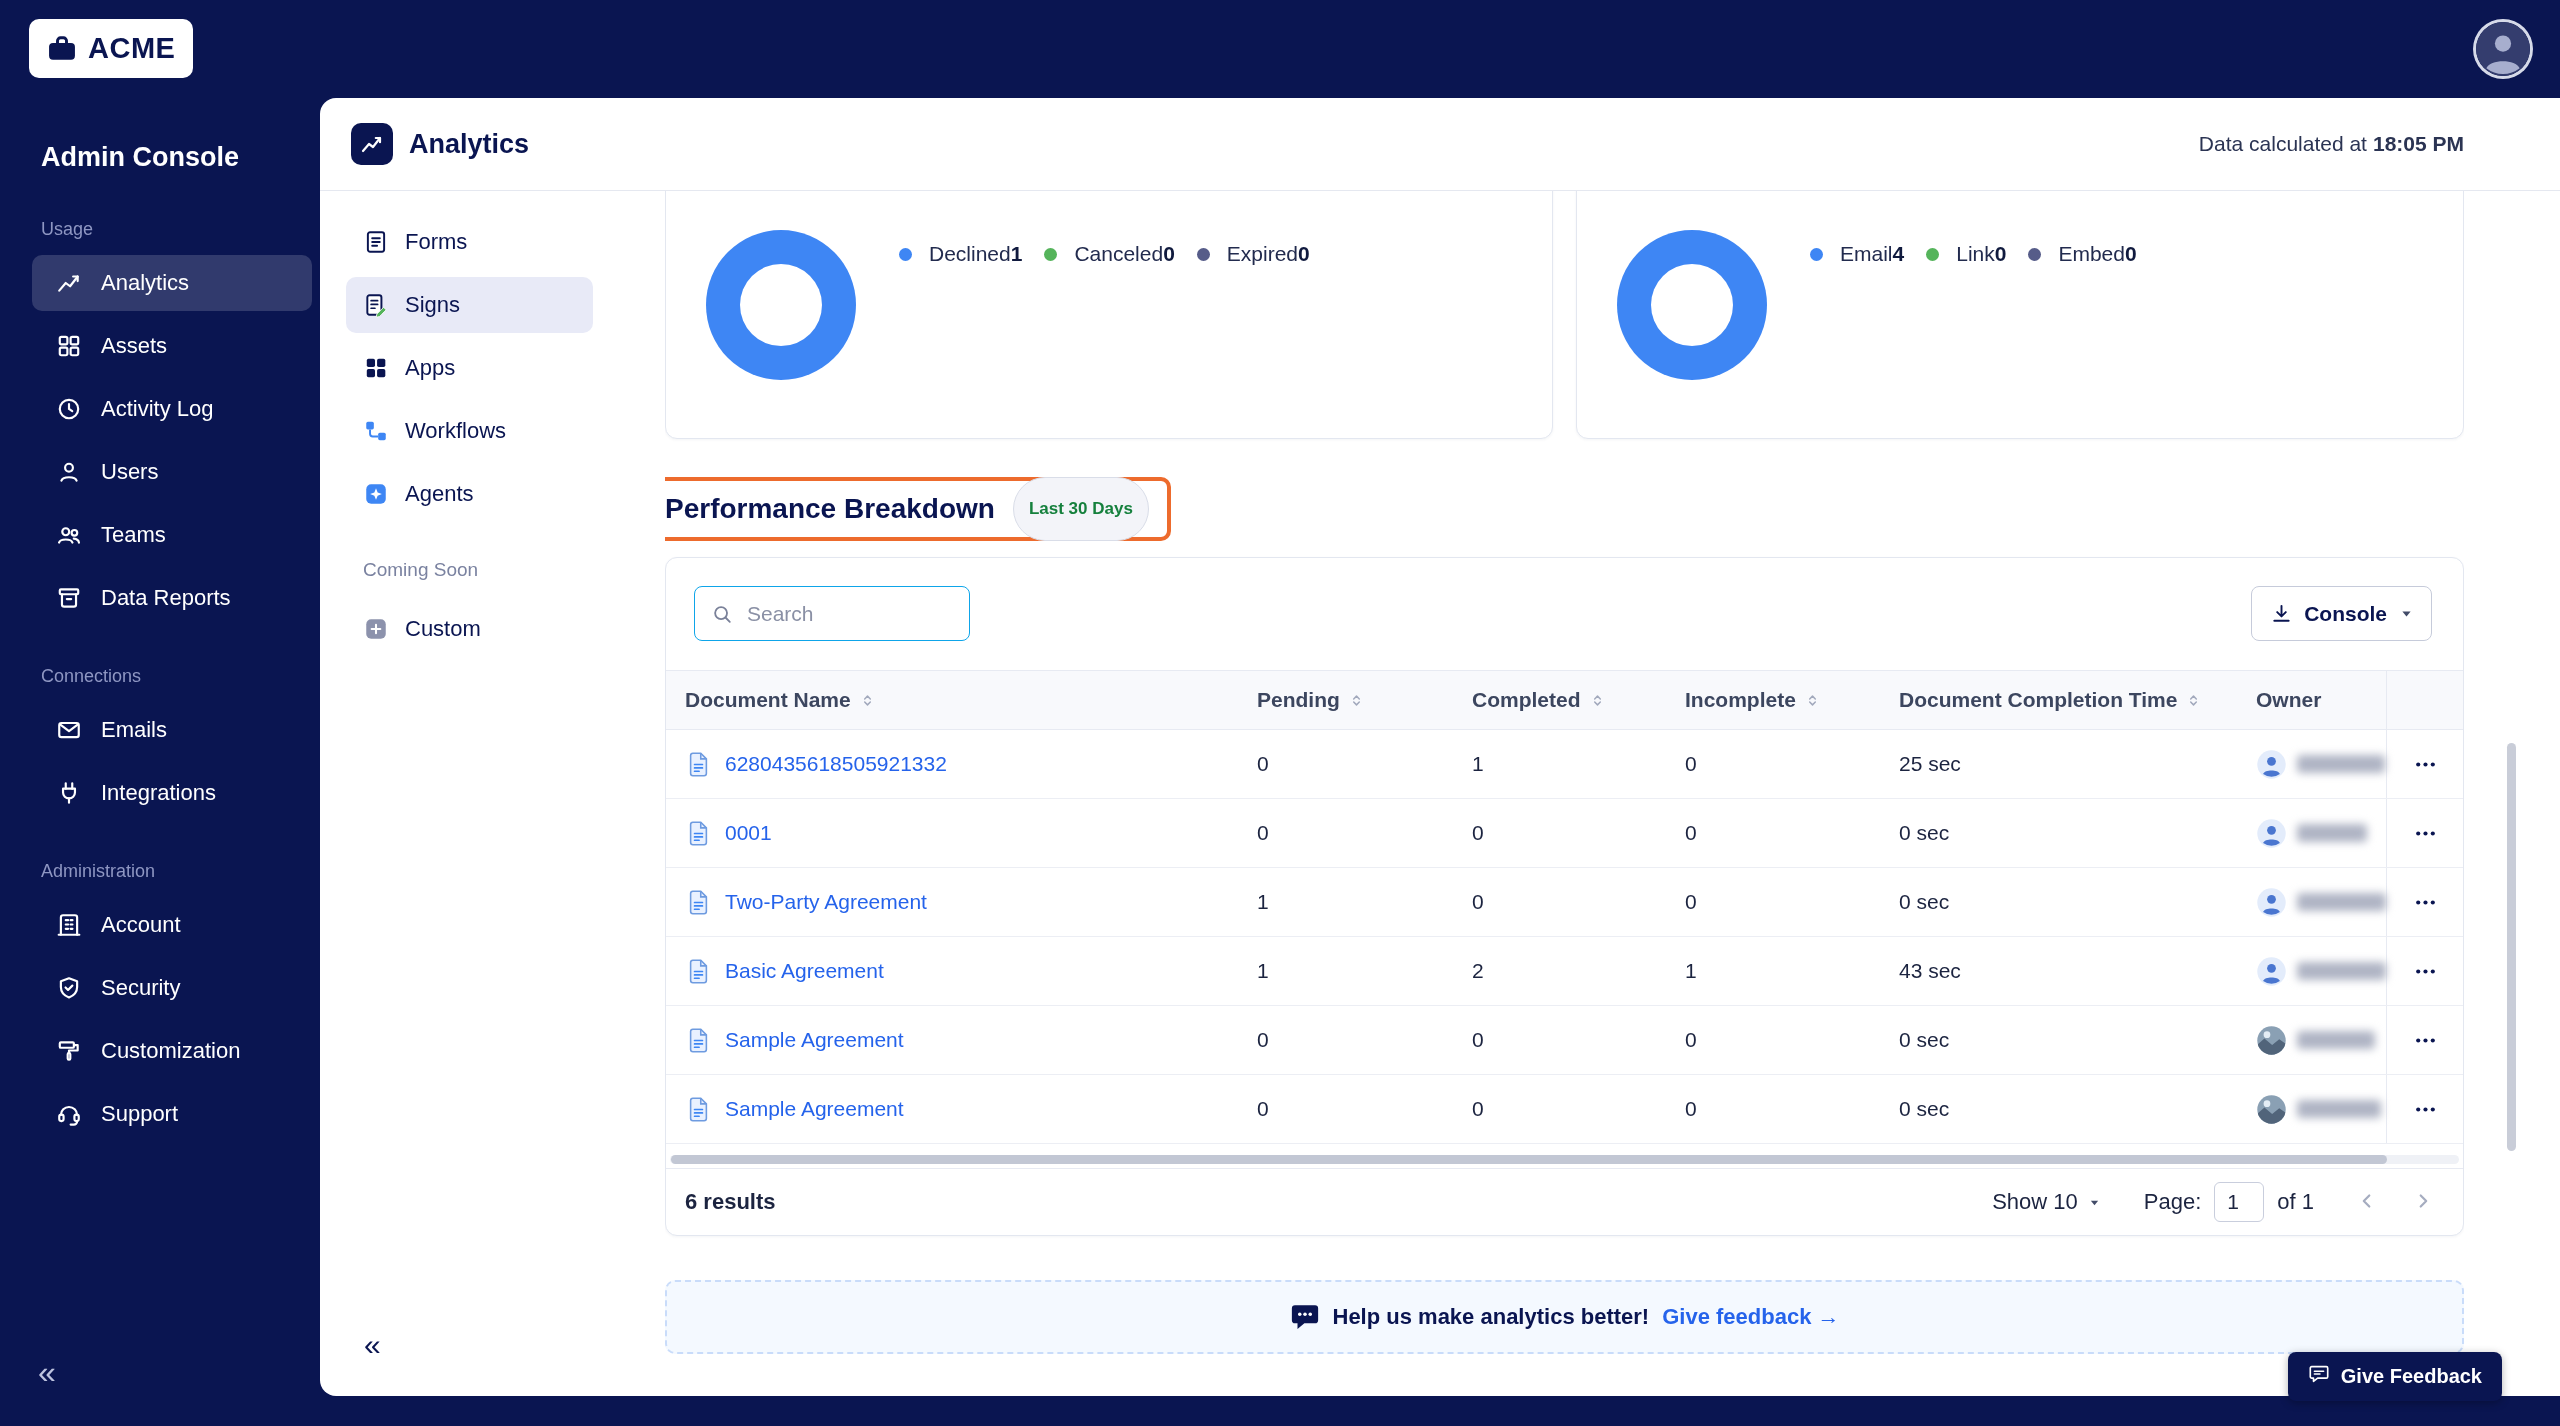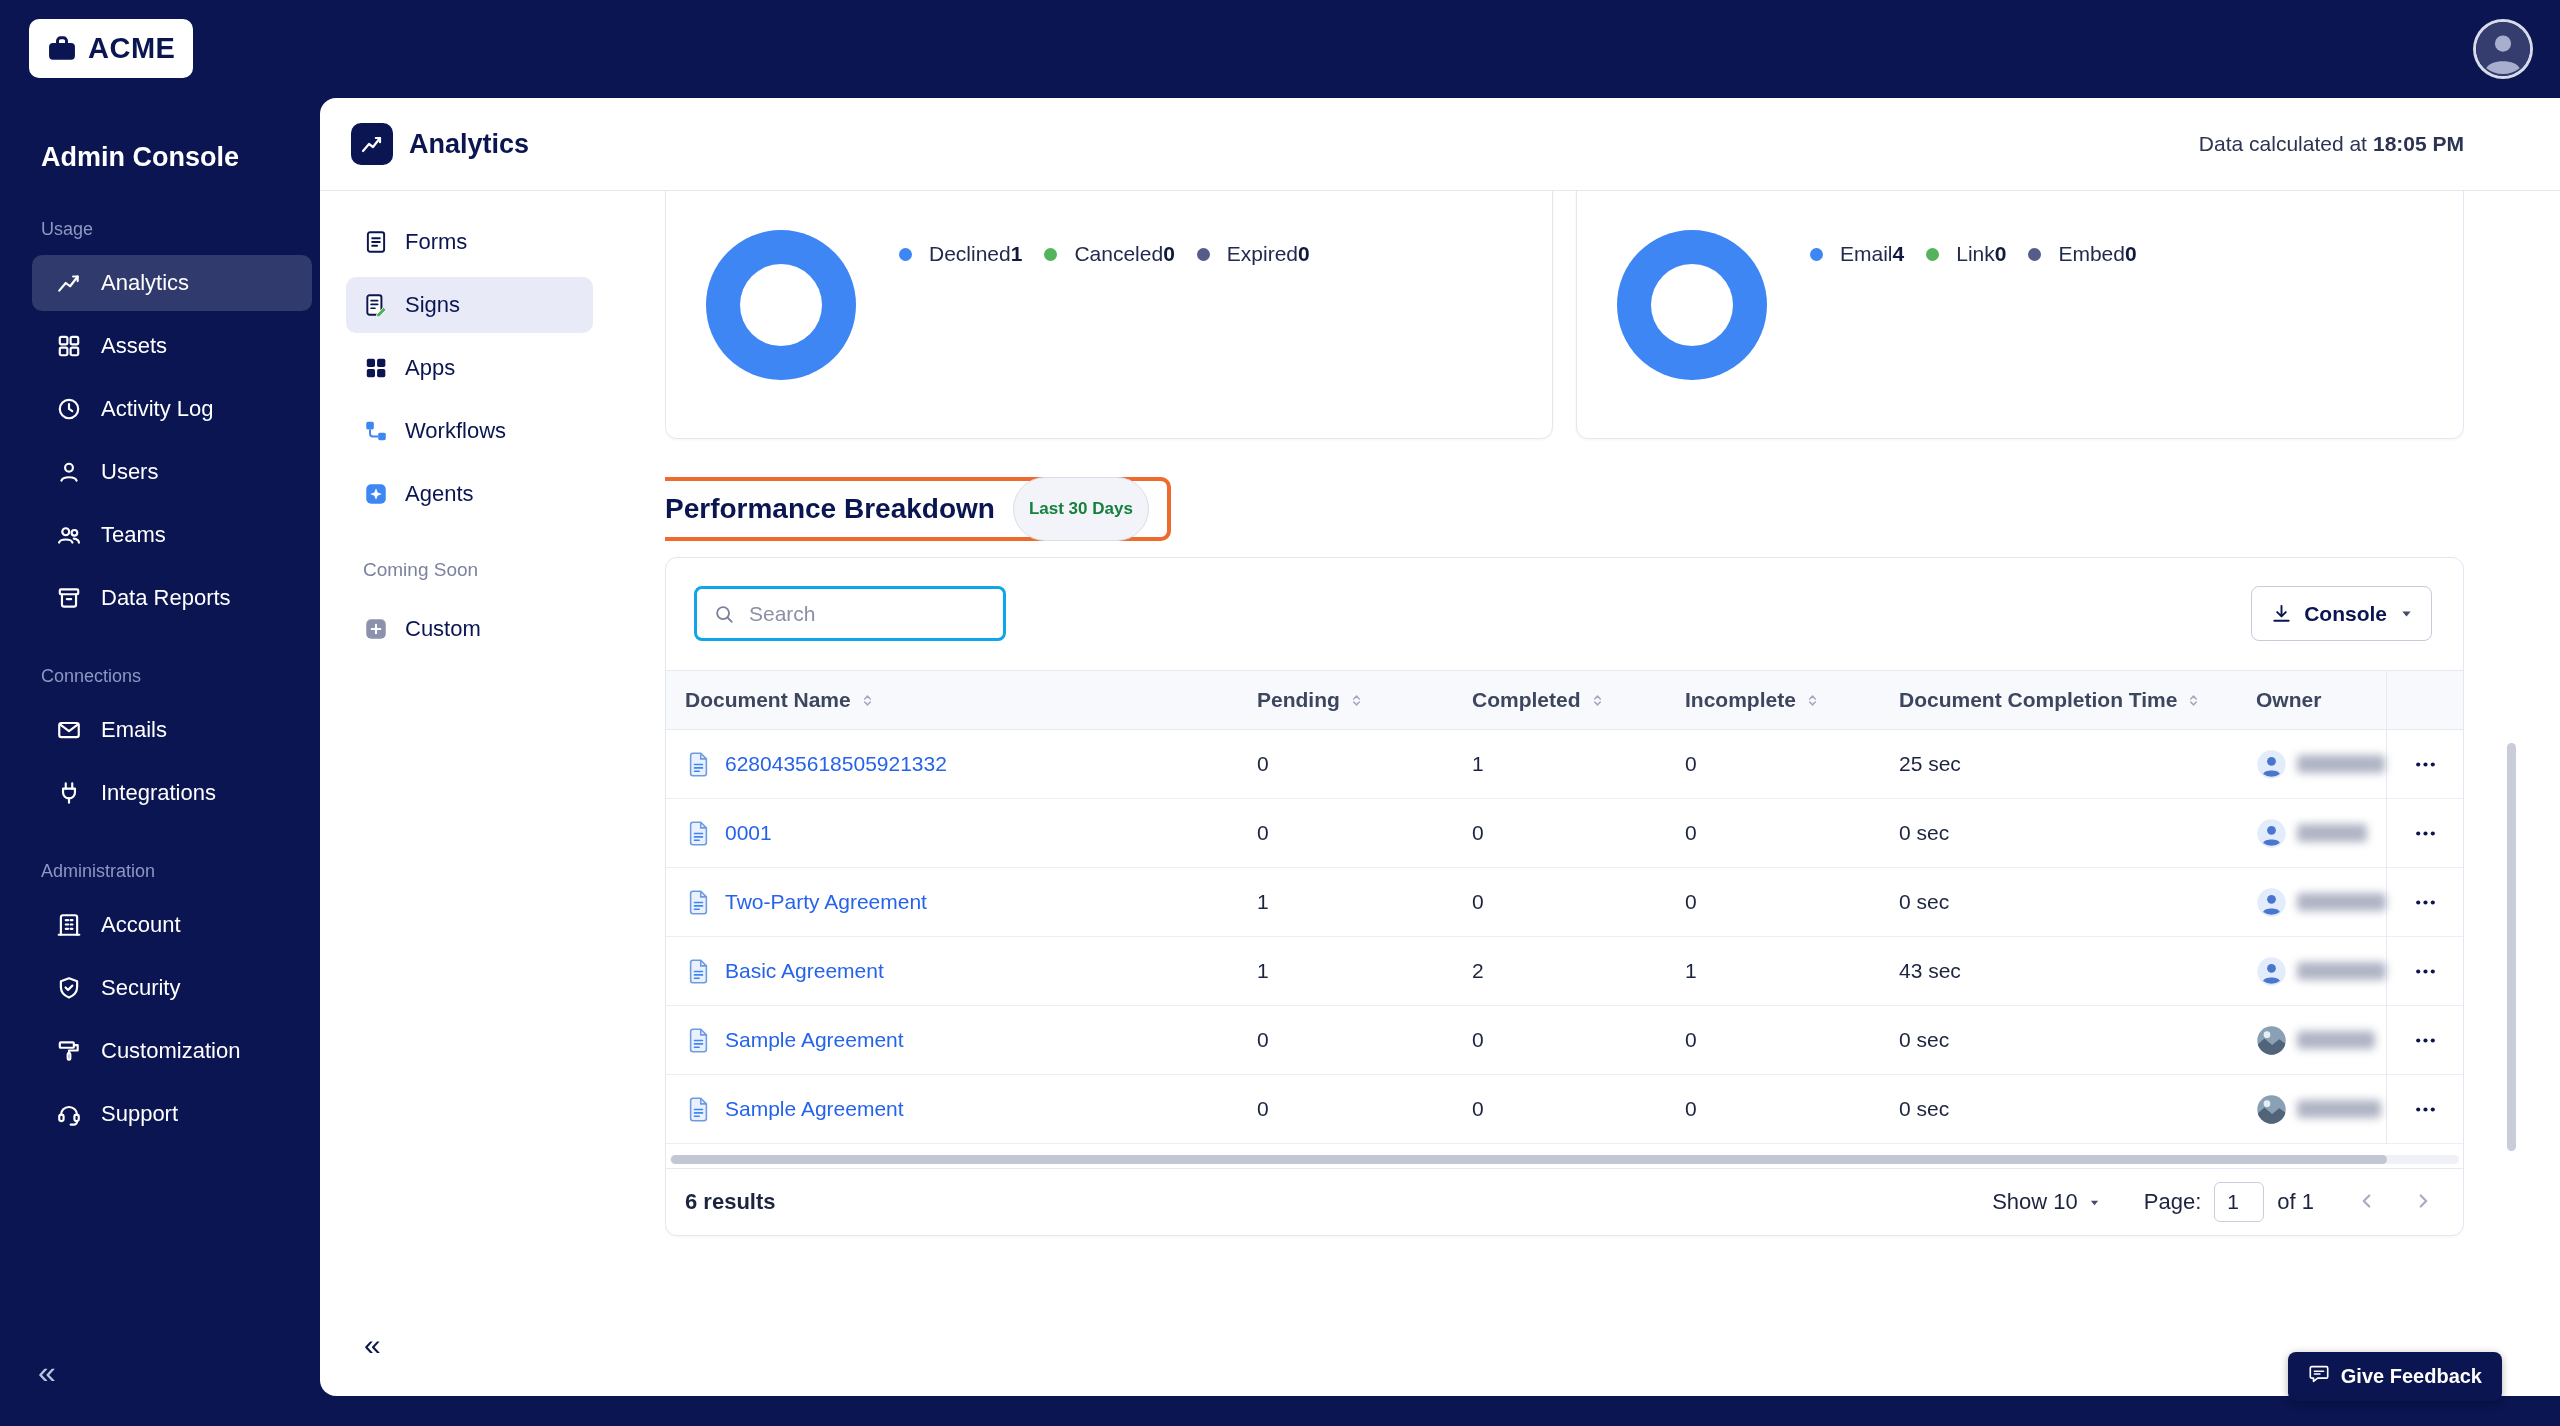--- a/index.html
+++ b/index.html
@@ -73,21 +73,21 @@
   .perf-wrap{margin:38px 0 0 -18px;display:inline-flex;align-items:center;gap:18px;height:64px;
              padding:0 18px 0 14px;border:4px solid #ED6B2D;border-radius:10px;}
   .perf-title{font-size:28px;font-weight:700;color:#0A1551;white-space:nowrap;}
   .perf-badge{font-size:17px;font-weight:700;color:#15803d;background:#F3F4F9;border:1px solid #D9DDE8;
               border-radius:999px;padding:21px 15px;white-space:nowrap;}
 
   
   .table-card{margin-top:16px;width:1799px;height:679px;background:#fff;border:1px solid #E3E7F0;
               border-radius:12px;box-shadow:0 1px 3px rgba(22,33,74,.05);position:relative;overflow:hidden;}
   .toolbar{position:absolute;top:28px;left:28px;right:31px;display:flex;justify-content:space-between;align-items:center;}
-  .search-box{width:312px;height:55px;border:3px solid #0ea5e9;border-radius:8px;display:flex;align-items:center;
+  .search-box{width:276px;height:55px;border:1px solid #0ea5e9;border-radius:8px;display:flex;align-items:center;
               padding:0 14px 0 16px;gap:12px;background:#fff;}
   .search-box .s-icn{display:flex;color:#7A8199;}
   .search-box svg{width:22px;height:22px;}
   .search-box input{border:0;outline:0;flex:1;font:inherit;font-size:21px;color:#1C2440;background:transparent;min-width:0;}
   .search-box input::placeholder{color:#8A90A5;}
   .download-btn{height:55px;border:1px solid #C6CBDA;border-radius:8px;background:#fff;display:flex;
                 align-items:center;gap:11px;padding:0 16px 0 18px;cursor:pointer;}
   .download-btn .dl{display:flex;color:#0A1551;}
   .download-btn .dl svg{width:23px;height:23px;}
   .download-btn .lab{font-size:21px;font-weight:600;color:#0A1551;}
@@ -822,20 +822,32 @@
               </button>
             <button class="pg-btn">
                 <span class="pgi"><svg viewBox="0 0 24 24" fill="none" stroke="currentColor" stroke-width="2.4" stroke-linecap="round" stroke-linejoin="round">
                     <path d="M9.5 6l6 6-6 6"></path>
                   </svg></span>
               </button>
           </div>
         </div>
       </div>
 
+      <div class="feedback-banner">
+        <span class="fb-icon">
+            <svg viewBox="0 0 24 24">
+              <path d="M4 2.5h16A2.5 2.5 0 0 1 22.5 5v9.5A2.5 2.5 0 0 1 20 17h-8.5l-5.5 4.5V17H4a2.5 2.5 0 0 1-2.5-2.5V5A2.5 2.5 0 0 1 4 2.5z" fill="#0A1551"></path>
+              <circle cx="7.8" cy="9.8" r="1.4" fill="#fff"></circle>
+              <circle cx="12" cy="9.8" r="1.4" fill="#fff"></circle>
+              <circle cx="16.2" cy="9.8" r="1.4" fill="#fff"></circle>
+            </svg>
+          </span>
+        <span class="fb-text">Help us make analytics better!</span>
+        <a class="fb-link">Give feedback →</a>
+      </div>
 
     </div>
 
     <div class="v-scrollbar"></div>
   </div>
 
   <div class="feedback-fab">
     <span class="fab-icn"><svg viewBox="0 0 24 24" fill="none" stroke="#fff" stroke-width="1.8" stroke-linejoin="round" stroke-linecap="round">
           <path d="M4 4h16a1.5 1.5 0 0 1 1.5 1.5V15a1.5 1.5 0 0 1-1.5 1.5h-9.5L6 20v-3.5H4A1.5 1.5 0 0 1 2.5 15V5.5A1.5 1.5 0 0 1 4 4z"></path>
           <path d="M7 9h10M7 12h6"></path>

